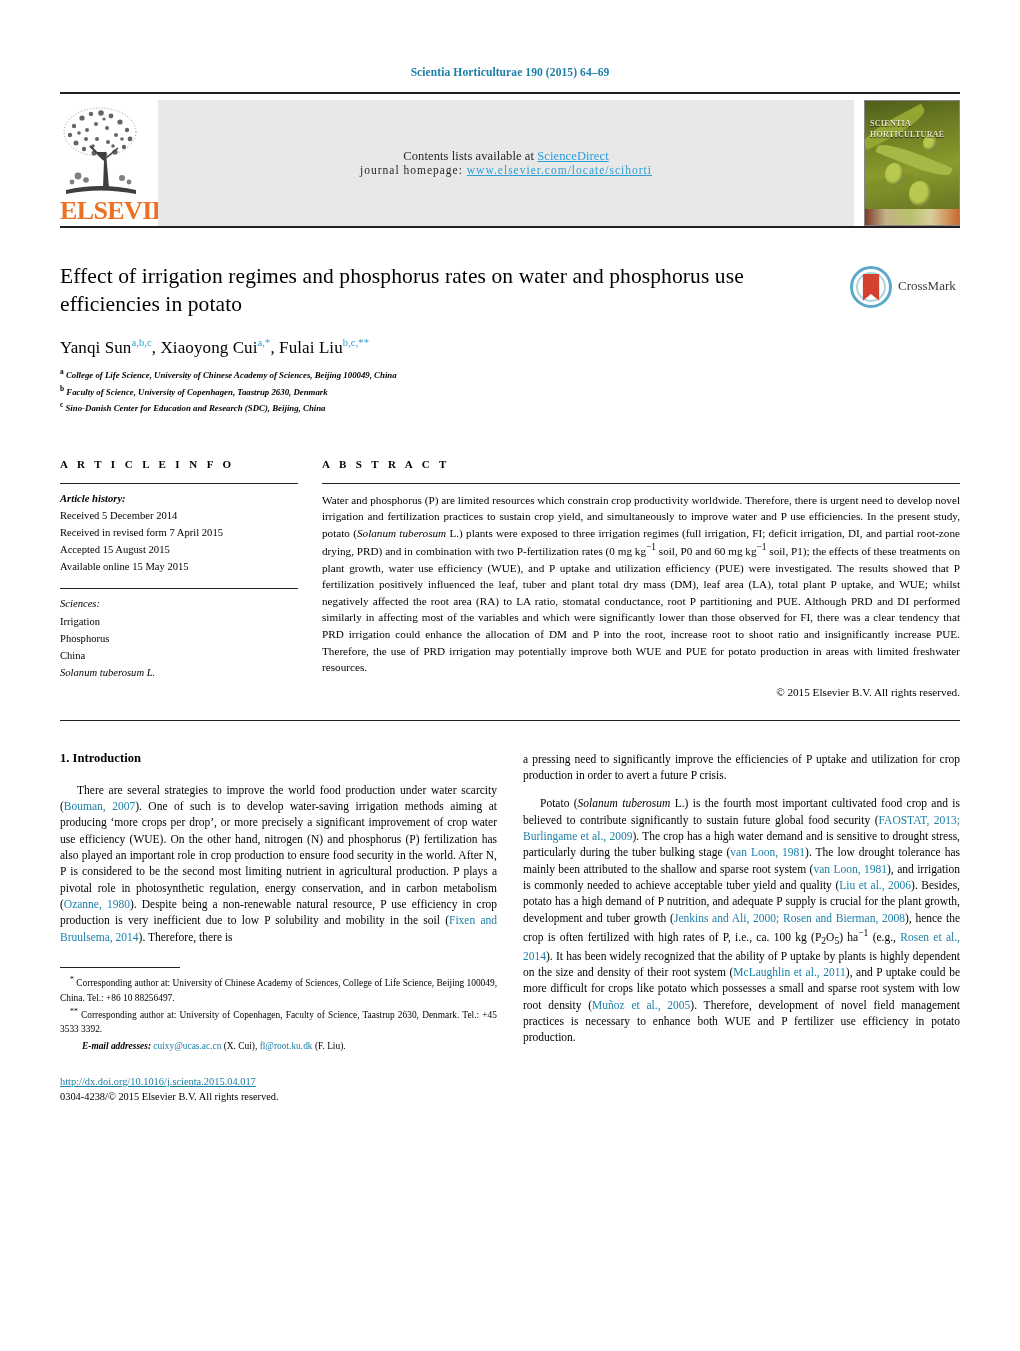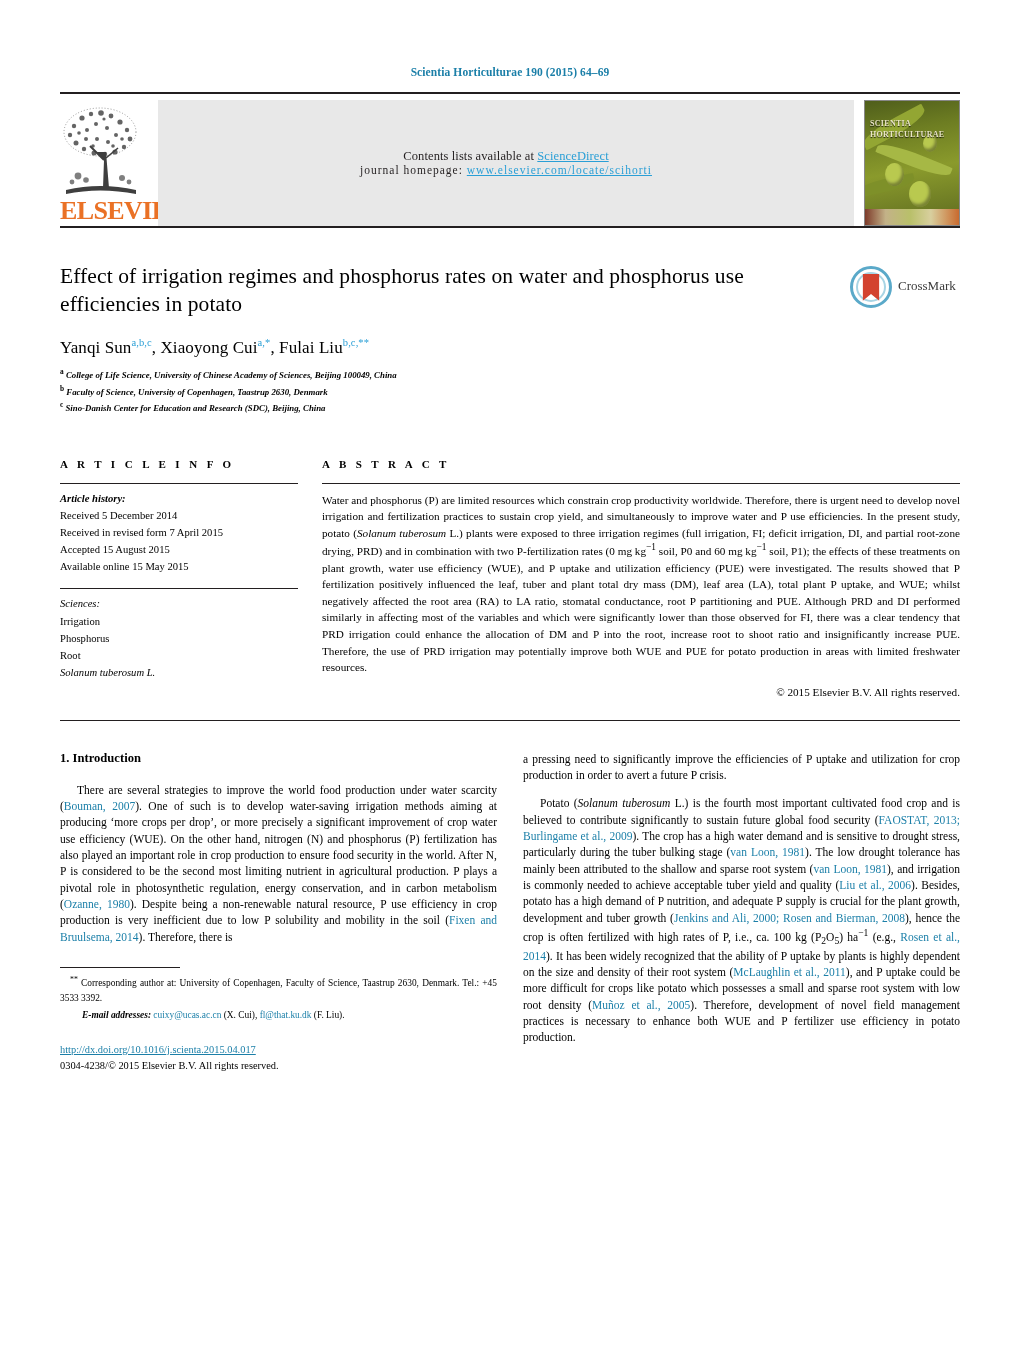--- a/index.html
+++ b/index.html
@@ -288,21 +288,21 @@
         <div>Received in revised form 7 April 2015</div>
         <div>Accepted 15 August 2015</div>
         <div>Available online 15 May 2015</div>
       </div>
       <div class="info-gap"></div>
       <div class="hr-thin"></div>
       <div class="keywords">
         <div class="ital">Sciences:</div>
         <div>Irrigation</div>
         <div>Phosphorus</div>
-        <div>Root</div>
+        <div>China</div>
         <div class="ital">Solanum tuberosum L.</div>
       </div>
     </div>
 
     <div class="col-abs">
       <div class="sec-head">A B S T R A C T</div>
       <div class="hr-thin"></div>
       <div class="abs-body">Water and phosphorus (P) are limited resources which constrain crop productivity worldwide. Therefore, there is urgent need to develop novel irrigation and fertilization practices to sustain crop yield, and simultaneously to improve water and P use efficiencies. In the present study, potato (<span class="ital">Solanum tuberosum</span> L.) plants were exposed to three irrigation regimes (full irrigation, FI; deficit irrigation, DI, and partial root-zone drying, PRD) and in combination with two P-fertilization rates (0 mg kg<sup>−1</sup> soil, P0 and 60 mg kg<sup>−1</sup> soil, P1); the effects of these treatments on plant growth, water use efficiency (WUE), and P uptake and utilization efficiency (PUE) were investigated. The results showed that P fertilization positively influenced the leaf, tuber and plant total dry mass (DM), leaf area (LA), total plant P uptake, and WUE; whilst negatively affected the root area (RA) to LA ratio, stomatal conductance, root P partitioning and PUE. Although PRD and DI performed similarly in affecting most of the variables and which were significantly lower than those observed for FI, there was a clear tendency that PRD irrigation could enhance the allocation of DM and P into the root, increase root to shoot ratio and insignificantly increase PUE. Therefore, the use of PRD irrigation may potentially improve both WUE and PUE for potato production in areas with limited freshwater resources.</div>
       <div class="copyright">© 2015 Elsevier B.V. All rights reserved.</div>
     </div>
@@ -311,26 +311,27 @@
   <div class="hr-bold"></div>
 
   <div class="body-cols">
 
     <div class="bcol">
       <h2 class="sec-title">1.  Introduction</h2>
       <p class="body-p">There are several strategies to improve the world food production under water scarcity (<a class="ref" href="#">Bouman, 2007</a>). One of such is to develop water-saving irrigation methods aiming at producing ‘more crops per drop’, or more precisely a significant improvement of crop water use efficiency (WUE). On the other hand, nitrogen (N) and phosphorus (P) fertilization has also played an important role in crop production to ensure food security in the world. After N, P is considered to be the second most limiting nutrient in agricultural production. P plays a pivotal role in photosynthetic regulation, energy conservation, and in carbon metabolism (<a class="ref" href="#">Ozanne, 1980</a>). Despite being a non-renewable natural resource, P use efficiency in crop production is very inefficient due to low P solubility and mobility in the soil (<a class="ref" href="#">Fixen and Bruulsema, 2014</a>). Therefore, there is</p>
 
       <div class="foot-rule"></div>
       <div class="footnotes">
+        <div class="fn"><sup>*</sup> Corresponding author at: University of Chinese Academy of Sciences, College of Life Science, Beijing 100049, China. Tel.: +86 10 88256497.</div>
         <div class="fn"><sup>**</sup> Corresponding author at: University of Copenhagen, Faculty of Science, Taastrup 2630, Denmark. Tel.: +45 3533 3392.</div>
         <div class="email">
           <span class="lab">E-mail addresses:</span>
           <a class="mail" href="#">cuixy@ucas.ac.cn</a>
           <span>(X. Cui),</span>
-          <a class="mail" href="#">fl@that.ku.dk</a>
+          <a class="mail" href="#">fl@root.ku.dk</a>
           <span>(F. Liu).</span>
         </div>
         <div class="doi-block">
           <a class="doi" href="#">http://dx.doi.org/10.1016/j.scienta.2015.04.017</a>
           <div>0304-4238/© 2015 Elsevier B.V. All rights reserved.</div>
         </div>
       </div>
     </div>
 
     <div class="bcol">

